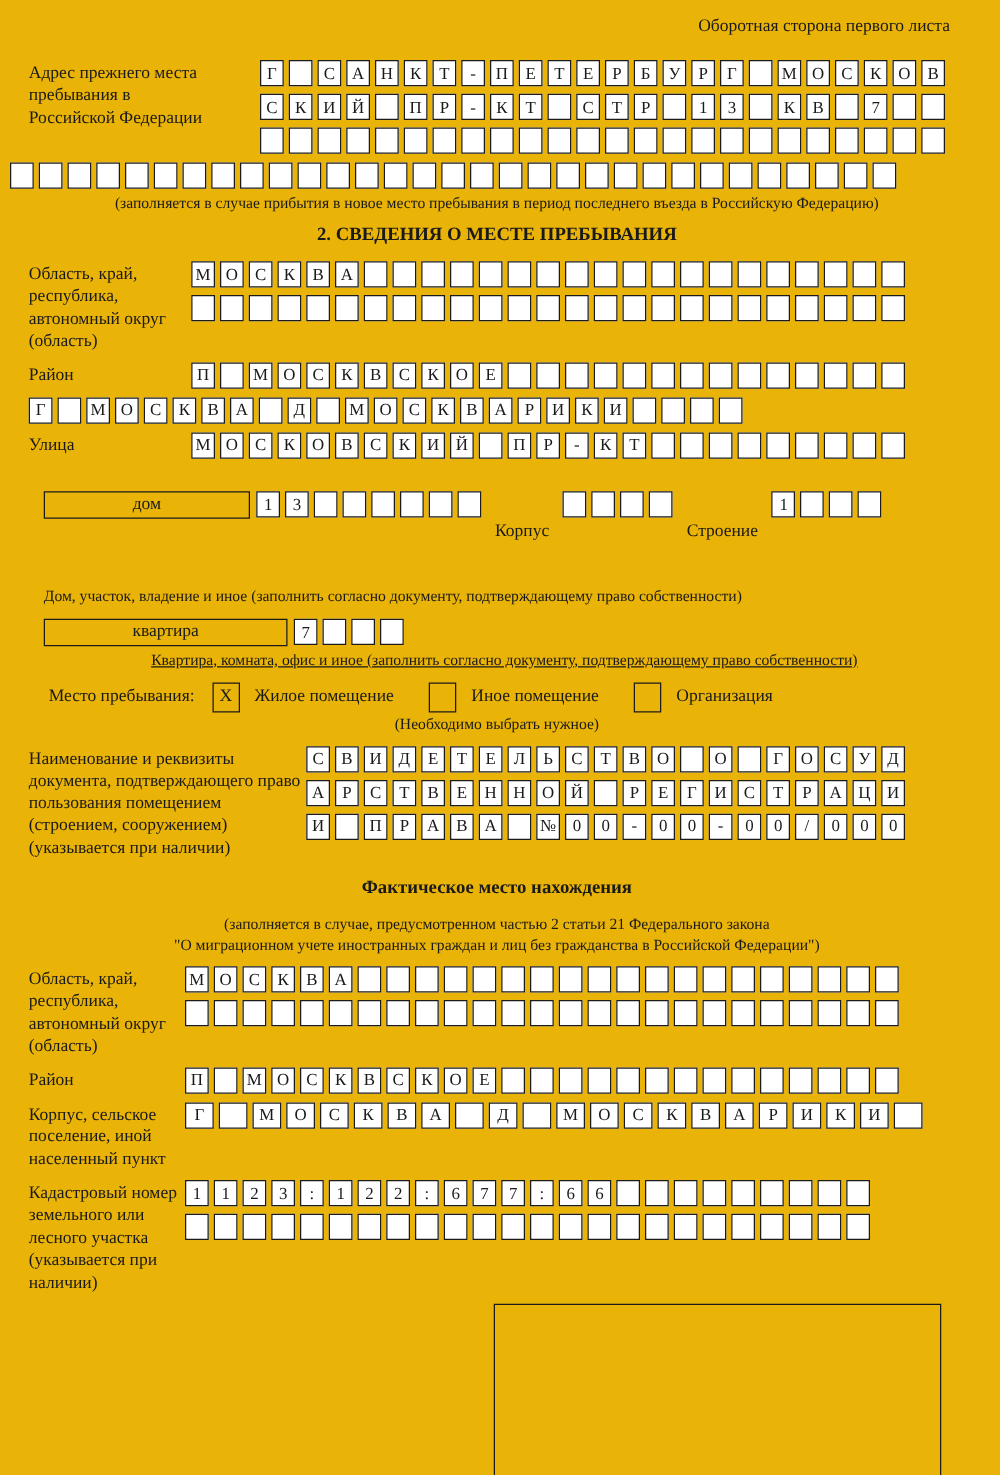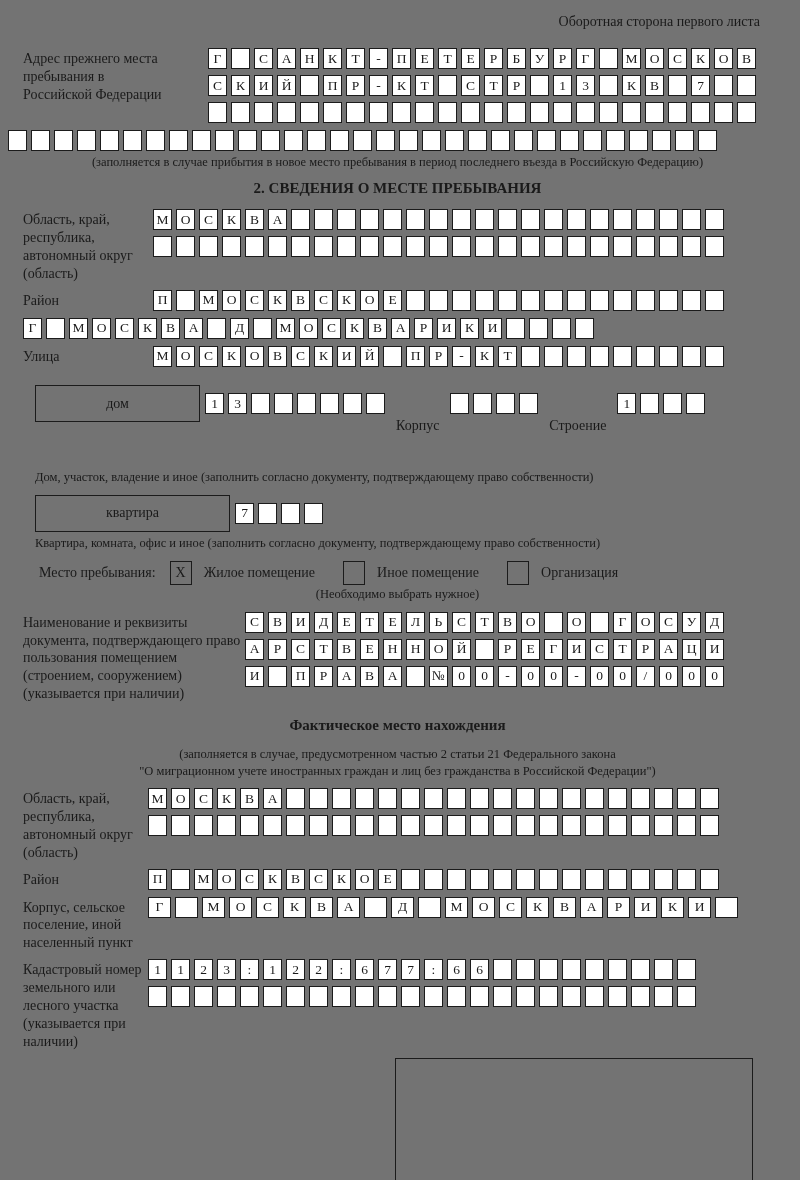--- a/index.html
+++ b/index.html
@@ -1,18 +1,18 @@
 <!DOCTYPE html>
 <html><head>
 <meta charset="utf-8">
 <style>
   * { box-sizing: border-box; margin: 0; padding: 0; }
   html,body { background:#e8e8e8; }
   .page {
-    width: 800px; height: 1180px; margin: 0 auto; background: #737373;
+    width: 800px; height: 1180px; margin: 0 auto; background: #eab308;
     font-family: "Liberation Serif", "DejaVu Serif", serif;
     color: #1a1a1a; position: relative; overflow: hidden;
     padding: 14px 28px 0 23px;
   }
   .hdr-note { text-align: right; font-size: 14px; padding-right: 12px; }
 
   .frow { display: flex; align-items: flex-start; margin-bottom: 7px; }
   .flabel { font-size: 14px; line-height: 1.28; padding-top: 2px; flex: 0 0 auto; }
   .gridstack { display: flex; flex-direction: column; gap: 6px; }
   .fgrid { display: flex; gap: 4px; }
@@ -28,21 +28,21 @@
   .w-doc    { flex: 0 0 222px; }
   .w-fact   { flex: 0 0 125px; }
 
   .fullrow { margin: 0 0 4px -15px; }
 
   .note { font-size: 12.5px; text-align: center; margin: 2px 0 10px 0; }
   .sect-title { font-size: 15px; font-weight: bold; text-align: center; margin: 6px 0 12px 0; }
 
   .houserow { display: flex; align-items: center; gap: 5px; margin: 2px 0 4px 12px; }
   .named-box {
-    border: 1.5px solid #1b1b1b; height: 37px; display: flex; align-items: center;
+    border: 1.5px solid #1b1b1b; height: 22px; display: flex; align-items: center;
     justify-content: center; font-size: 14px;
   }
   .box-dom { width: 165px; }
   .box-kv  { width: 195px; }
   .inline-lbl { font-size: 14px; padding: 0 6px; margin-top: 44px; }
 
   .checkrow { display: flex; align-items: center; gap: 14px; margin: 8px 0 2px 16px; font-size: 14px; }
   .checkbox {
     width: 22px; height: 24px; border: 1.5px solid #1b1b1b; display: flex;
     align-items: center; justify-content: center; font-size: 14px;
@@ -363,21 +363,21 @@
 
   <div class="houserow">
     <div class="named-box box-kv">квартира</div>
     <div class="fgrid">
         <span class="cell">7</span>
         <span class="cell"></span>
         <span class="cell"></span>
         <span class="cell"></span>
       </div>
   </div>
-  <div class="note" style="text-align:left; margin-left:12px;">Квартира, комната, офис и иное (заполнить согласно документу, подтверждающему право собственности)</div>
+  <div class="note" style="text-align:center; margin-left:12px;text-decoration:underline;">Квартира, комната, офис и иное (заполнить согласно документу, подтверждающему право собственности)</div>
 
   <div class="checkrow">
     <span>Место пребывания:</span>
     <div class="opt">
       <span class="checkbox">X</span>
       <span>Жилое помещение</span>
     </div>
     <div class="opt" style="margin-left:14px;">
       <span class="checkbox"></span>
       <span>Иное помещение</span>

